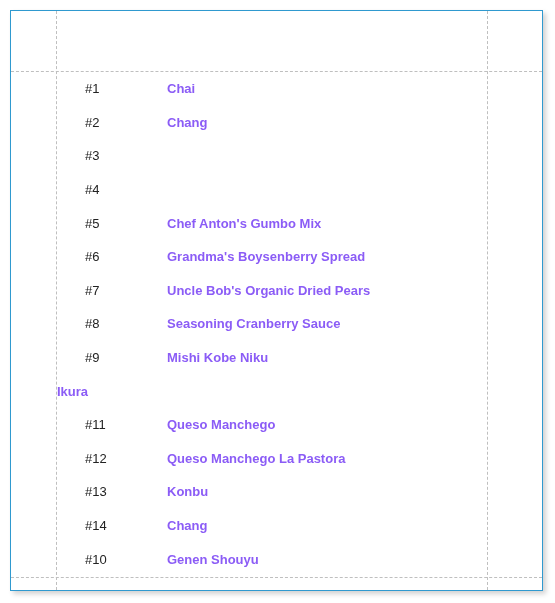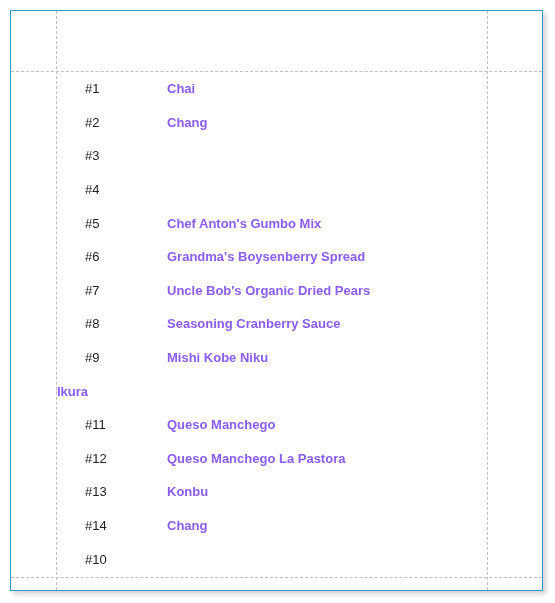--- a/index.html
+++ b/index.html
@@ -129,16 +129,17 @@
       <div class="row">
         <div class="col-idx">#13</div>
         <div class="col-name">Konbu</div>
       </div>
       <div class="row">
         <div class="col-idx">#14</div>
         <div class="col-name">Chang</div>
       </div>
       <div class="row">
         <div class="col-idx">#10</div>
+        <div class="col-name">Genen Shouyu</div>
       </div>
     </div>
   </div>
 </div>
 
 </body></html>

